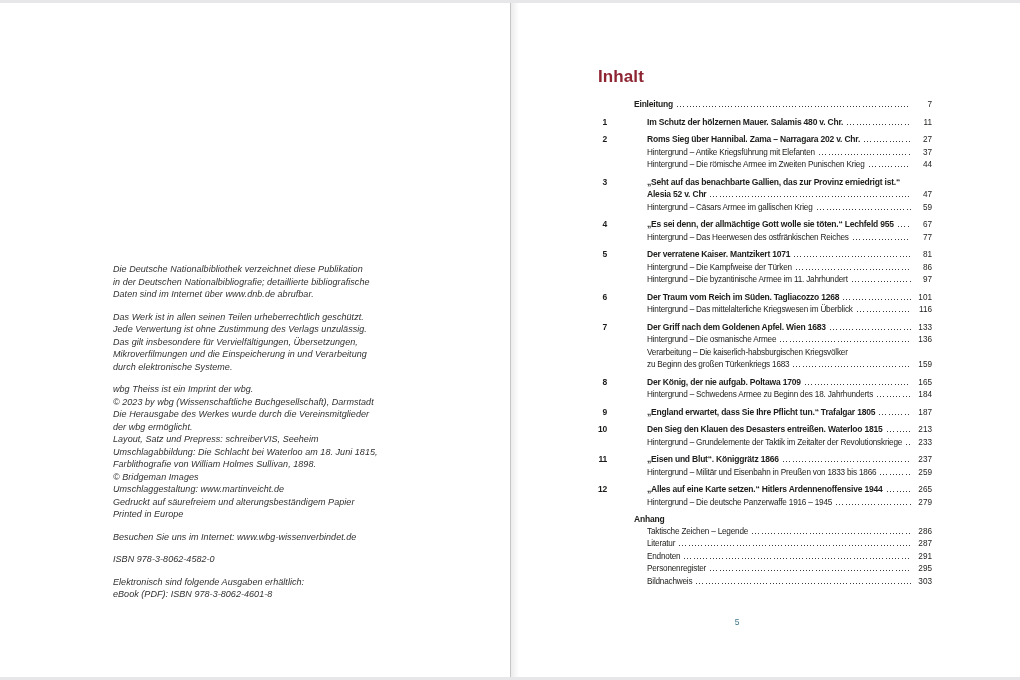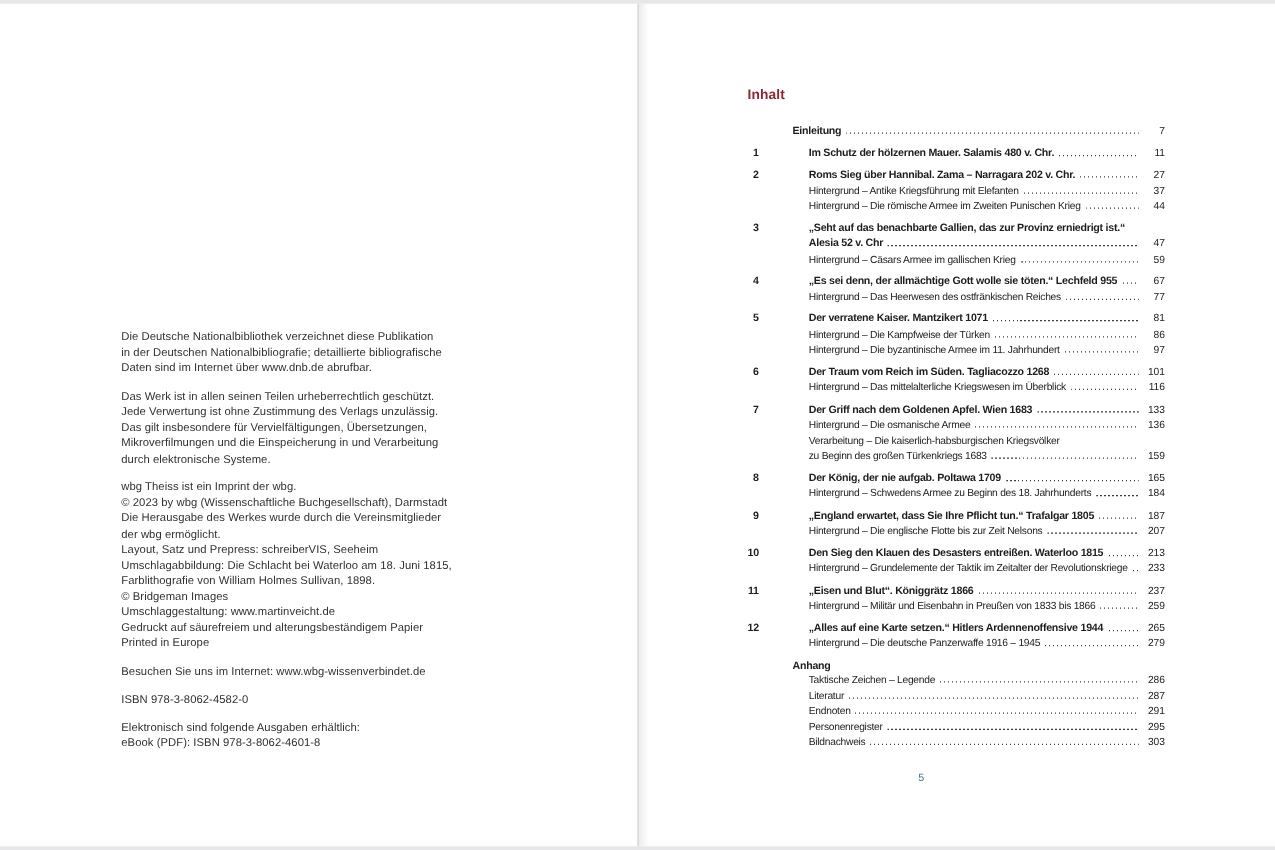--- a/index.html
+++ b/index.html
@@ -22,26 +22,26 @@
     position: absolute; left: 511px; top: 3px; width: 8px; height: 674px;
     background: linear-gradient(to right, #ececec, rgba(255,255,255,0));
   }
 
   
   #imprint {
     position: absolute; left: 97px; top: 263px; width: 390px;
     font-size: 9px; line-height: 12.5px; color: #313130;
     letter-spacing: 0.05px;
   }
-  #imprint p { margin: 0 0 10px 0; white-space: pre-line; }
+  #imprint p { margin: 0 0 10px 16px; white-space: pre-line; font-style: italic; }
 
   
   #toc { position: absolute; left: 598px; top: 70px; width: 334px; }
   #toc-heading {
-    font-size: 11px; font-weight: bold; color: #8e2532;
+    font-size: 17px; font-weight: bold; color: #8e2532;
     margin: 0 0 15px 0; line-height: 13px; letter-spacing: 0.1px;
   }
   .r {
     display: flex; align-items: baseline;
     line-height: 12.5px; font-size: 8.2px; letter-spacing: -0.2px;
     white-space: nowrap;
   }
   .r.ch, .r.hdr { margin-top: 4px; }
   .num {
     flex: none; width: 9px; margin-right: 4px; text-align: right;
@@ -216,25 +216,20 @@
     <span class="lead"></span>
     <span class="pg">184</span>
   </div>
 
   <div class="r ch">
     <span class="num">9</span>
     <span class="t b">„England erwartet, dass Sie Ihre Pflicht tun.“ Trafalgar 1805</span>
     <span class="lead"></span>
     <span class="pg">187</span>
   </div>
-  <div class="r sub">
-    <span class="t">Hintergrund – Die englische Flotte bis zur Zeit Nelsons</span>
-    <span class="lead"></span>
-    <span class="pg">207</span>
-  </div>
 
   <div class="r ch">
     <span class="num">10</span>
     <span class="t b">Den Sieg den Klauen des Desasters entreißen. Waterloo 1815</span>
     <span class="lead"></span>
     <span class="pg">213</span>
   </div>
   <div class="r sub">
     <span class="t">Hintergrund – Grundelemente der Taktik im Zeitalter der Revolutionskriege</span>
     <span class="lead"></span>

